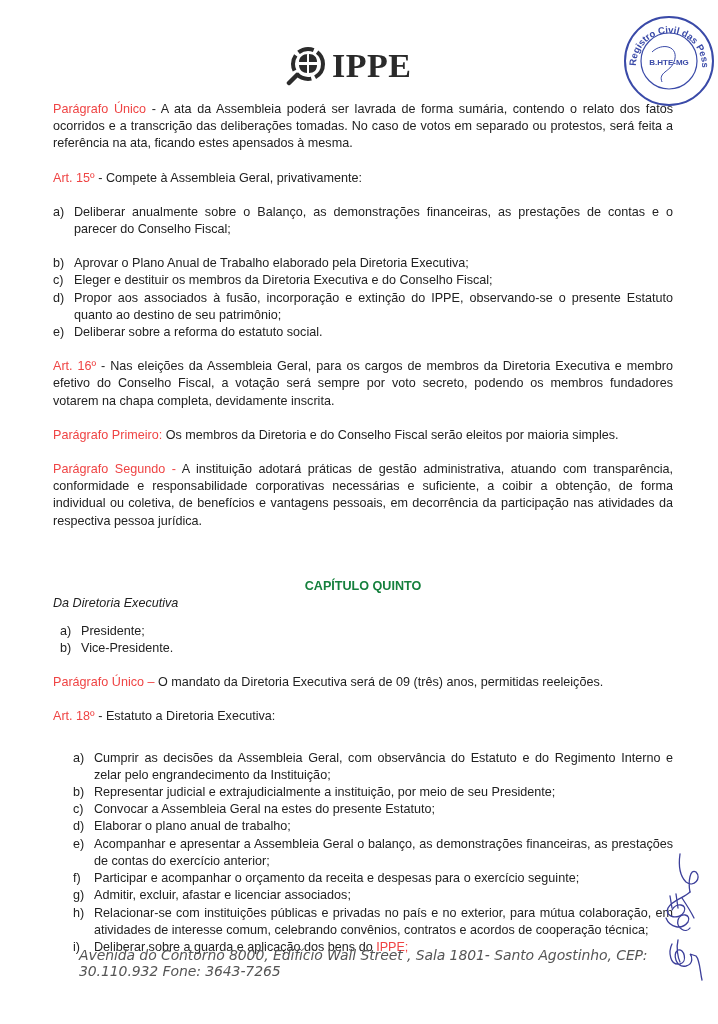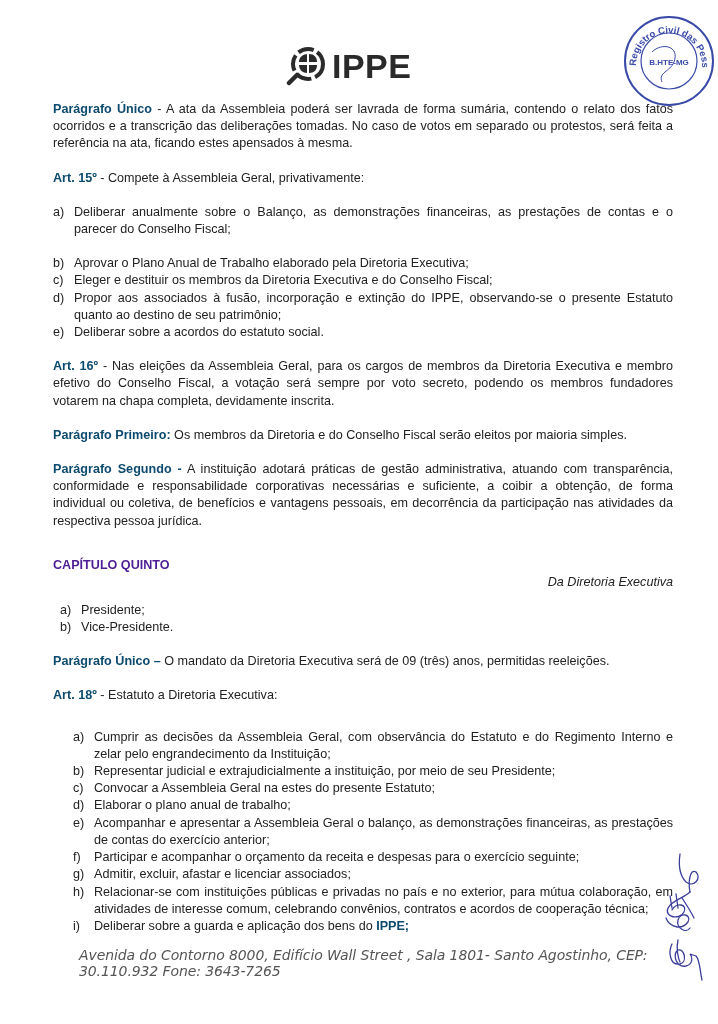--- a/index.html
+++ b/index.html
@@ -3,32 +3,32 @@
 <meta charset="utf-8">
 <style>
   html, body { margin:0; padding:0; }
   body {
     width:718px; height:1024px; background:#ffffff; position:relative; overflow:hidden;
     font-family:"Liberation Sans", sans-serif; color:#222; font-size:12.6px;
   }
   .page { position:absolute; left:0; top:0; width:718px; height:1024px; }
   .logo { position:absolute; left:286px; top:44px; height:44px; display:flex; align-items:center; }
   .logo svg { width:40px; height:40px; }
-  .logo-text { font-family:Liberation Sans, sans-serif; font-weight:bold; font-size:34px; color:#2a2a2a; margin-left:6px; letter-spacing:0.5px; line-height:40px; }
+  .logo-text { font-family:Liberation Serif, serif; font-weight:bold; font-size:34px; color:#2a2a2a; margin-left:6px; letter-spacing:0.5px; line-height:40px; }
   .stamp { position:absolute; left:622px; top:14px; width:94px; height:94px; }
   .content { position:absolute; left:53px; top:101px; width:620px; }
   p { margin:0; line-height:17.2px; text-align:justify; }
-  .b { font-weight:bold; color:#0c4a6e; }
+  .b { font-weight:normal; color:#ef4444; }
   .gap { height:17px; }
   .gap-s { height:11px; }
   ol.alpha { list-style:none; margin:0; padding:0; }
   ol.alpha li { position:relative; padding-left:21px; line-height:17.2px; text-align:justify; }
   ol.alpha li .mk { position:absolute; left:0; top:0; }
-  .chap { font-weight:bold; text-align:left; line-height:17px; color:#4c1d95; }
-  .chap-sub { font-style:italic; text-align:right; line-height:17px; }
+  .chap { font-weight:bold; text-align:center; line-height:17px; color:#15803d;margin-top:21px; }
+  .chap-sub { font-style:italic; text-align:left; line-height:17px; }
   .footer { position:absolute; left:79px; top:947px; font-family:"DejaVu Sans", sans-serif; font-style:italic; font-size:14px; color:#555; letter-spacing:-0.1px; }
   .sign { position:absolute; left:650px; top:848px; width:64px; height:150px; }
 </style>
 </head>
 <body>
 
 <div class="page">
 
   <div class="logo">
     <svg viewBox="0 0 40 40">
@@ -64,21 +64,21 @@
     <div class="gap"></div>
 
     <ol class="alpha">
       <li><span class="mk">a)</span><span>Deliberar anualmente sobre o Balanço, as demonstrações financeiras, as prestações de contas e o parecer do Conselho Fiscal;</span></li>
     </ol>
     <div class="gap"></div>
     <ol class="alpha">
       <li><span class="mk">b)</span><span>Aprovar o Plano Anual de Trabalho elaborado pela Diretoria Executiva;</span></li>
       <li><span class="mk">c)</span><span>Eleger e destituir os membros da Diretoria Executiva e do Conselho Fiscal;</span></li>
       <li><span class="mk">d)</span><span>Propor aos associados à fusão, incorporação e extinção do IPPE, observando-se o presente Estatuto quanto ao destino de seu patrimônio;</span></li>
-      <li><span class="mk">e)</span><span>Deliberar sobre a acordos do estatuto social.</span></li>
+      <li><span class="mk">e)</span><span>Deliberar sobre a reforma do estatuto social.</span></li>
     </ol>
     <div class="gap"></div>
 
     <p><span class="b">Art. 16º</span><span> - Nas eleições da Assembleia Geral, para os cargos de membros da Diretoria Executiva e membro efetivo do Conselho Fiscal, a votação será sempre por voto secreto, podendo os membros fundadores votarem na chapa completa, devidamente inscrita.</span></p>
     <div class="gap"></div>
 
     <p><span class="b">Parágrafo Primeiro:</span><span> Os membros da Diretoria e do Conselho Fiscal serão eleitos por maioria simples.</span></p>
     <div class="gap"></div>
 
     <p><span class="b">Parágrafo Segundo -</span><span> A instituição adotará práticas de gestão administrativa, atuando com transparência, conformidade e responsabilidade corporativas necessárias e suficiente, a coibir a obtenção, de forma individual ou coletiva, de benefícios e vantagens pessoais, em decorrência da participação nas atividades da respectiva pessoa jurídica.</span></p>

